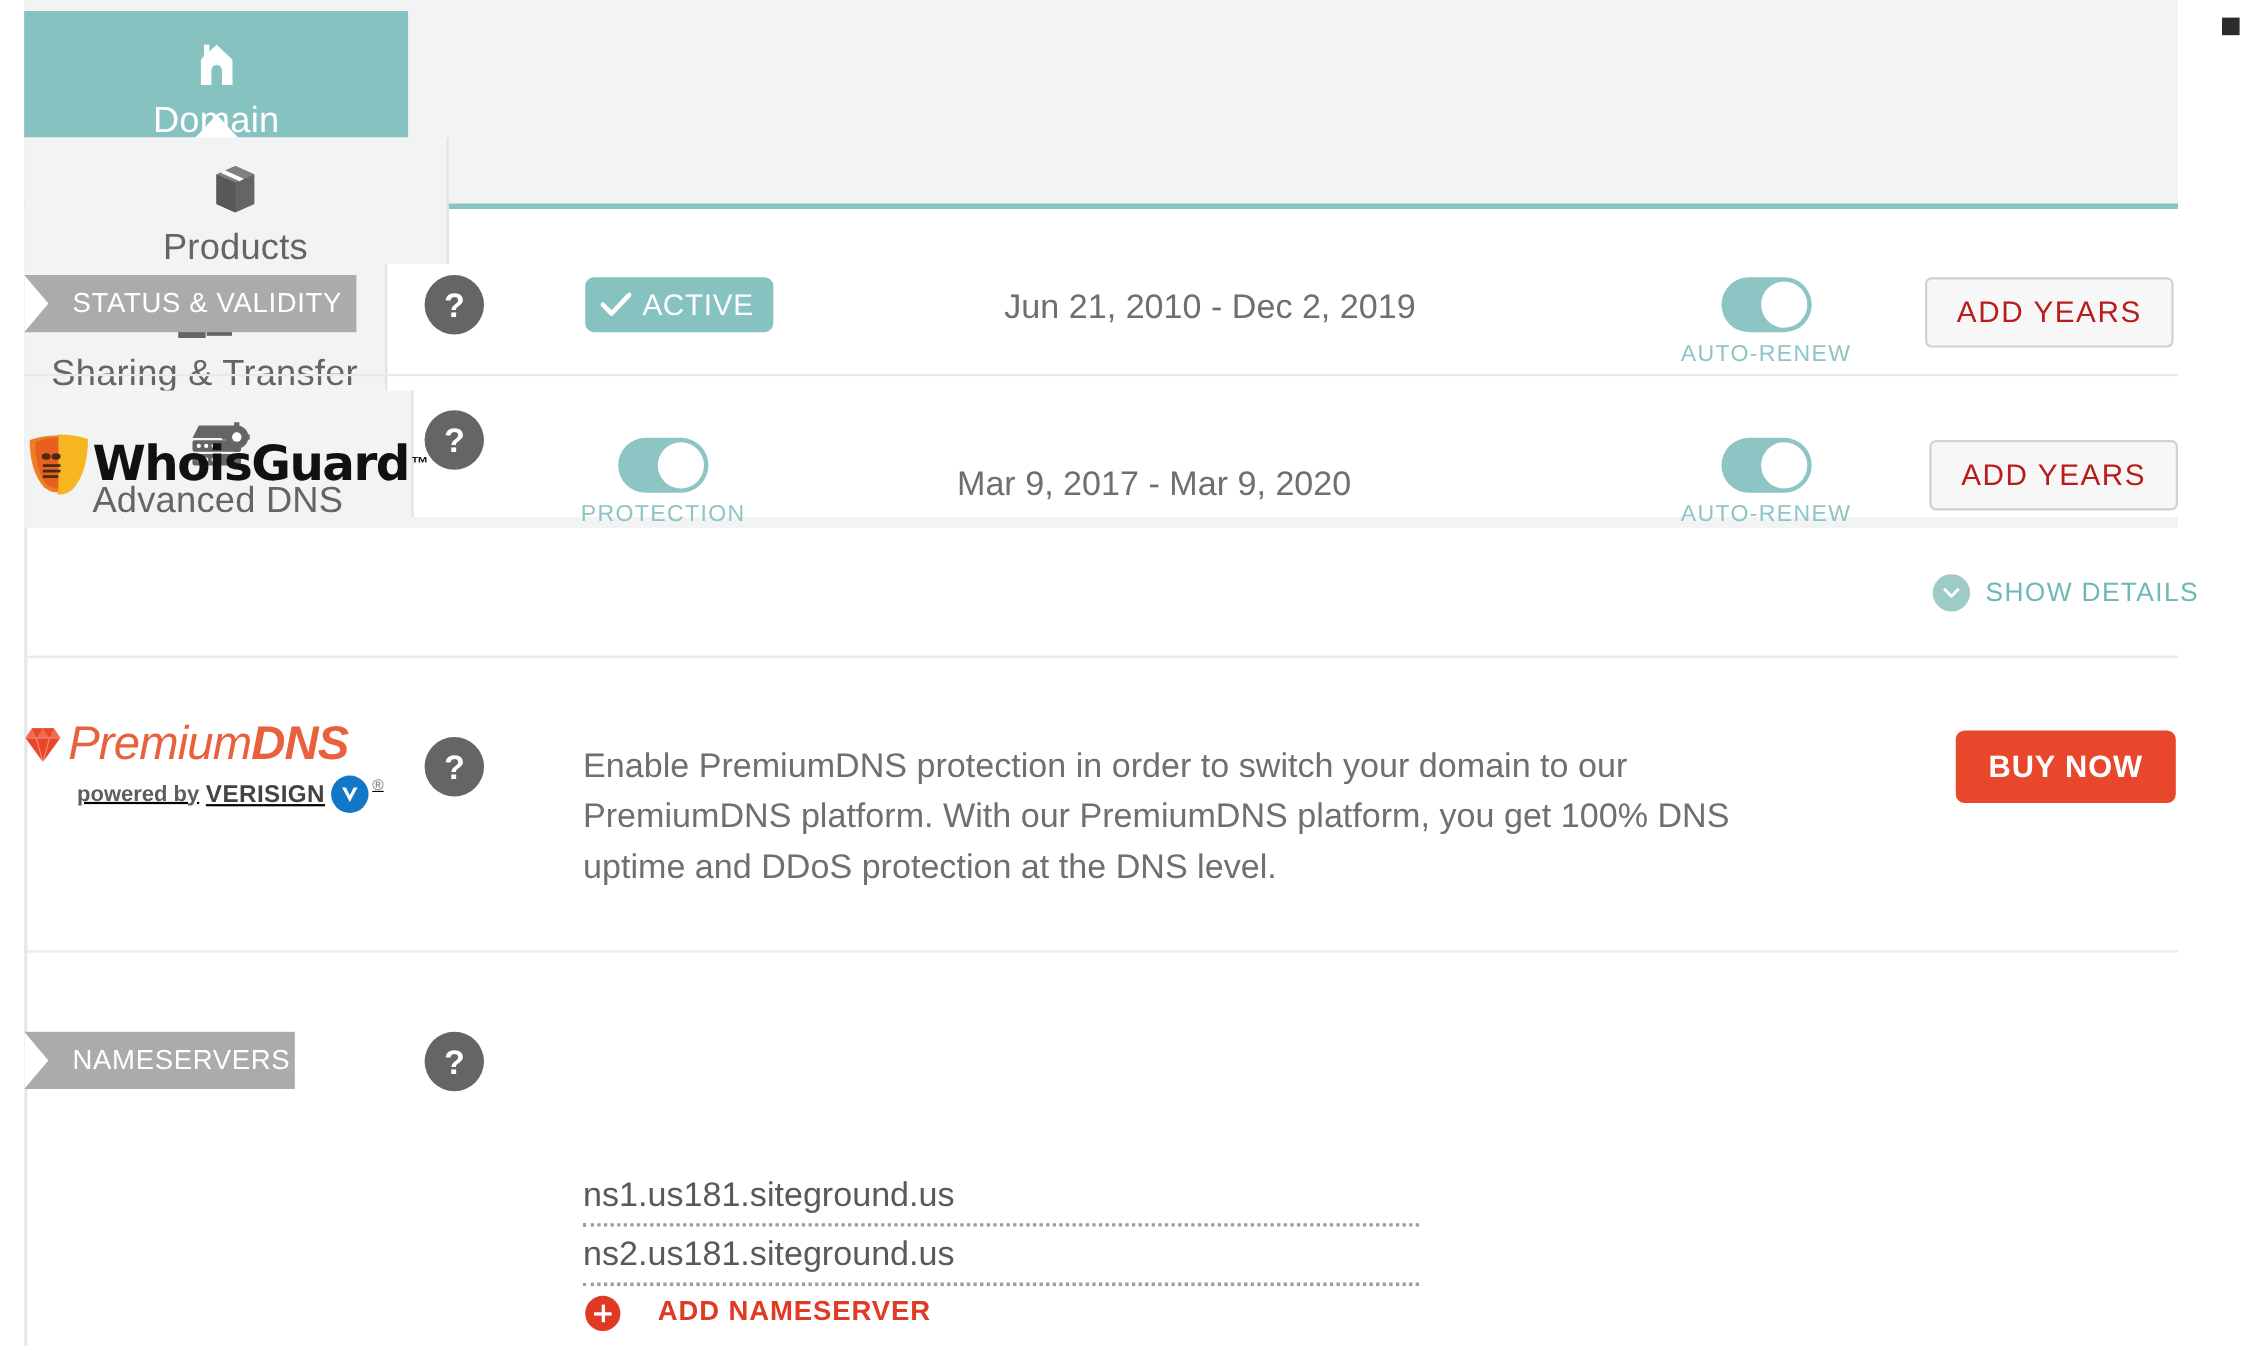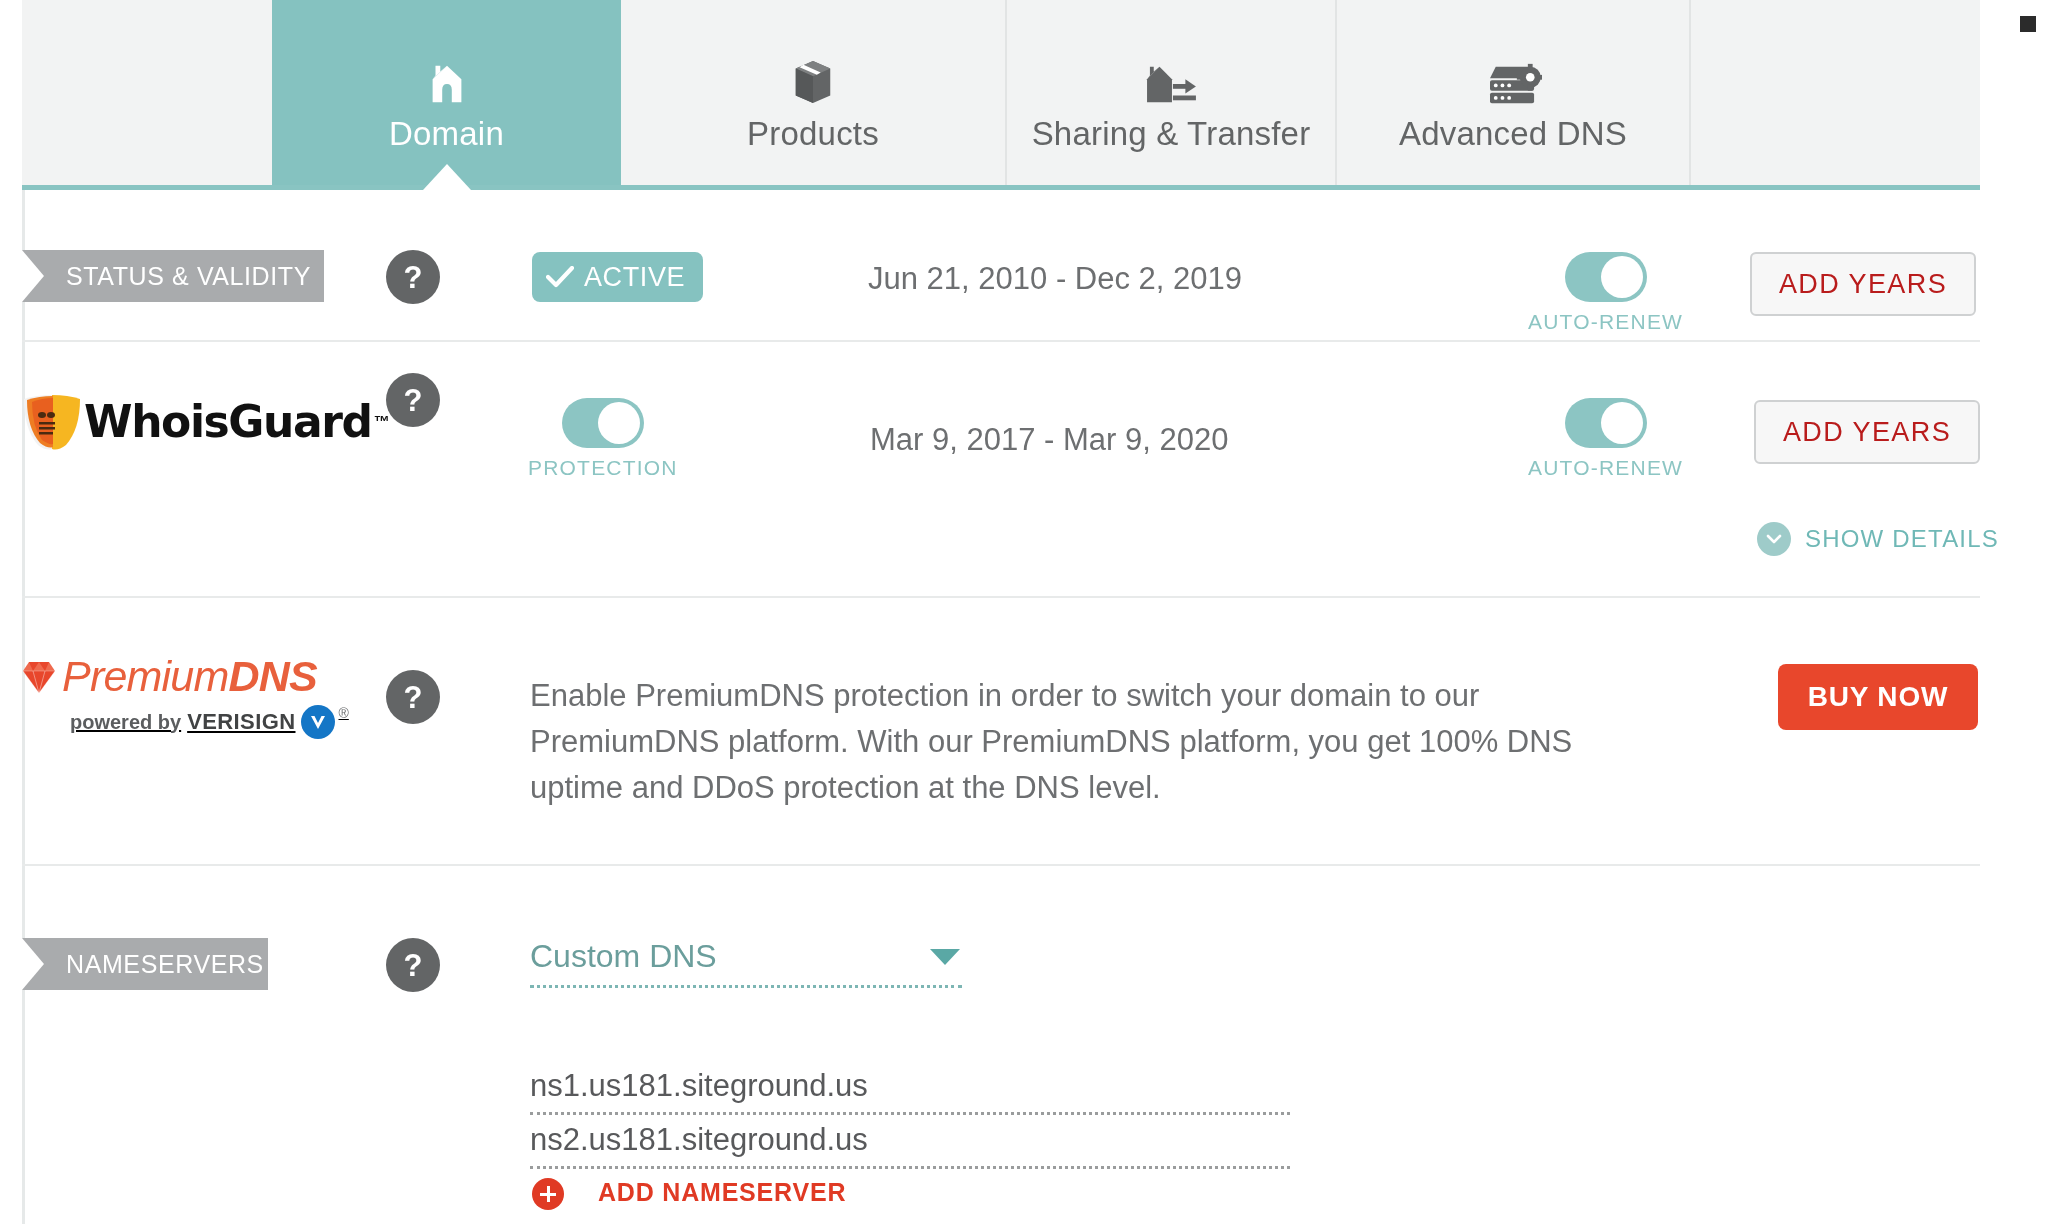--- a/index.html
+++ b/index.html
@@ -39,20 +39,21 @@
     position: absolute;
     left: 22px;
     top: 0px;
     width: 1958px;
     height: 190px;
     display: flex;
     align-items: stretch;
     border-bottom: 5px solid #89c4c2;
     box-sizing: border-box;
     background: #f2f3f3;
+    flex-direction: column;
   }
   .tab {
     background: #f2f3f3;
     border-right: 2px solid #e2e4e4;
     display: flex;
     flex-direction: column;
     align-items: center;
     justify-content: center;
     box-sizing: border-box;
     position: relative;
@@ -505,21 +506,21 @@
 
   <div class="help" style="left:386px; top:250px;">?</div>
 
   <div class="pill-active" style="left:532px; top:252px;">
     <svg class="chk" viewBox="0 0 28 22">
       <path d="M2 11 L10 19 L26 2" stroke="#ffffff" stroke-width="4.2" fill="none" stroke-linecap="round" stroke-linejoin="round"></path>
     </svg>
     <span class="ptext">ACTIVE</span>
   </div>
 
-  <div class="daterange" style="left:868px; top:261px;">Jun 21, 2010 - Dec 2, 2019</div>
+  <div class="daterange" style="left:913px; top:261px;">Jun 21, 2010 - Dec 2, 2019</div>
 
   <div class="toggle-wrap" style="left:1528px; top:252px;">
     <div class="toggle">
       <div class="knob"></div>
     </div>
     <div class="toggle-label">AUTO-RENEW</div>
   </div>
 
   <div class="btn-outline" style="left:1750px; top:252px;">
     <span>ADD YEARS</span>
@@ -612,27 +613,20 @@
 
   <div class="row-sep" style="top:864px;"></div>
 
   <div class="ribbon" style="left:22px; top:938px; width:246px;">
     <div class="rnotch"></div>
     <div class="rtext">NAMESERVERS</div>
   </div>
 
   <div class="help" style="left:386px; top:938px;">?</div>
 
-  <div class="sel" style="left:530px; top:938px;">
-    <div class="selrow">
-      <span class="seltext">Custom DNS</span>
-      <span class="caret"></span>
-    </div>
-    <div class="dotted"></div>
-  </div>
 
   <div class="nsfield" style="left:530px; top:1068px;">
     <div class="nsval">ns1.us181.siteground.us</div>
     <div class="dotted-gray"></div>
   </div>
 
   <div class="nsfield" style="left:530px; top:1122px;">
     <div class="nsval">ns2.us181.siteground.us</div>
     <div class="dotted-gray"></div>
   </div>

